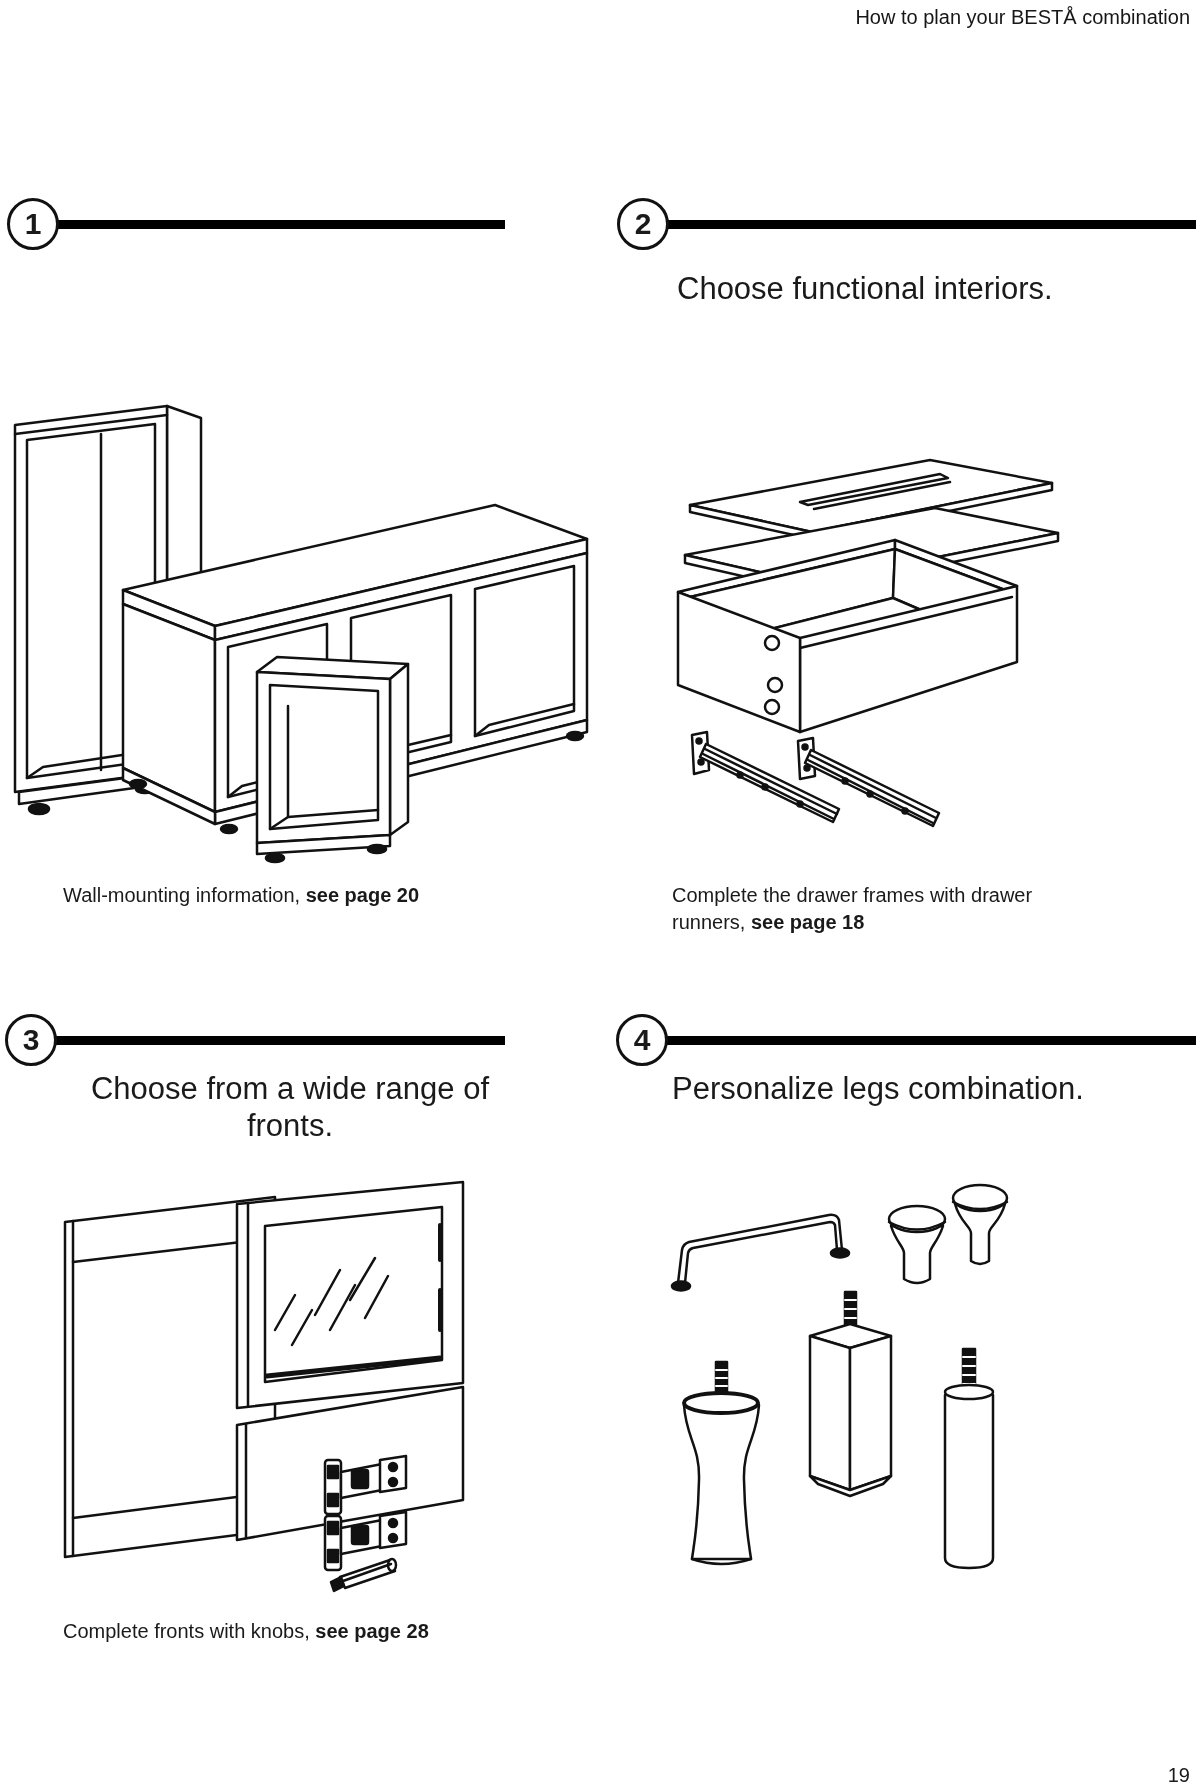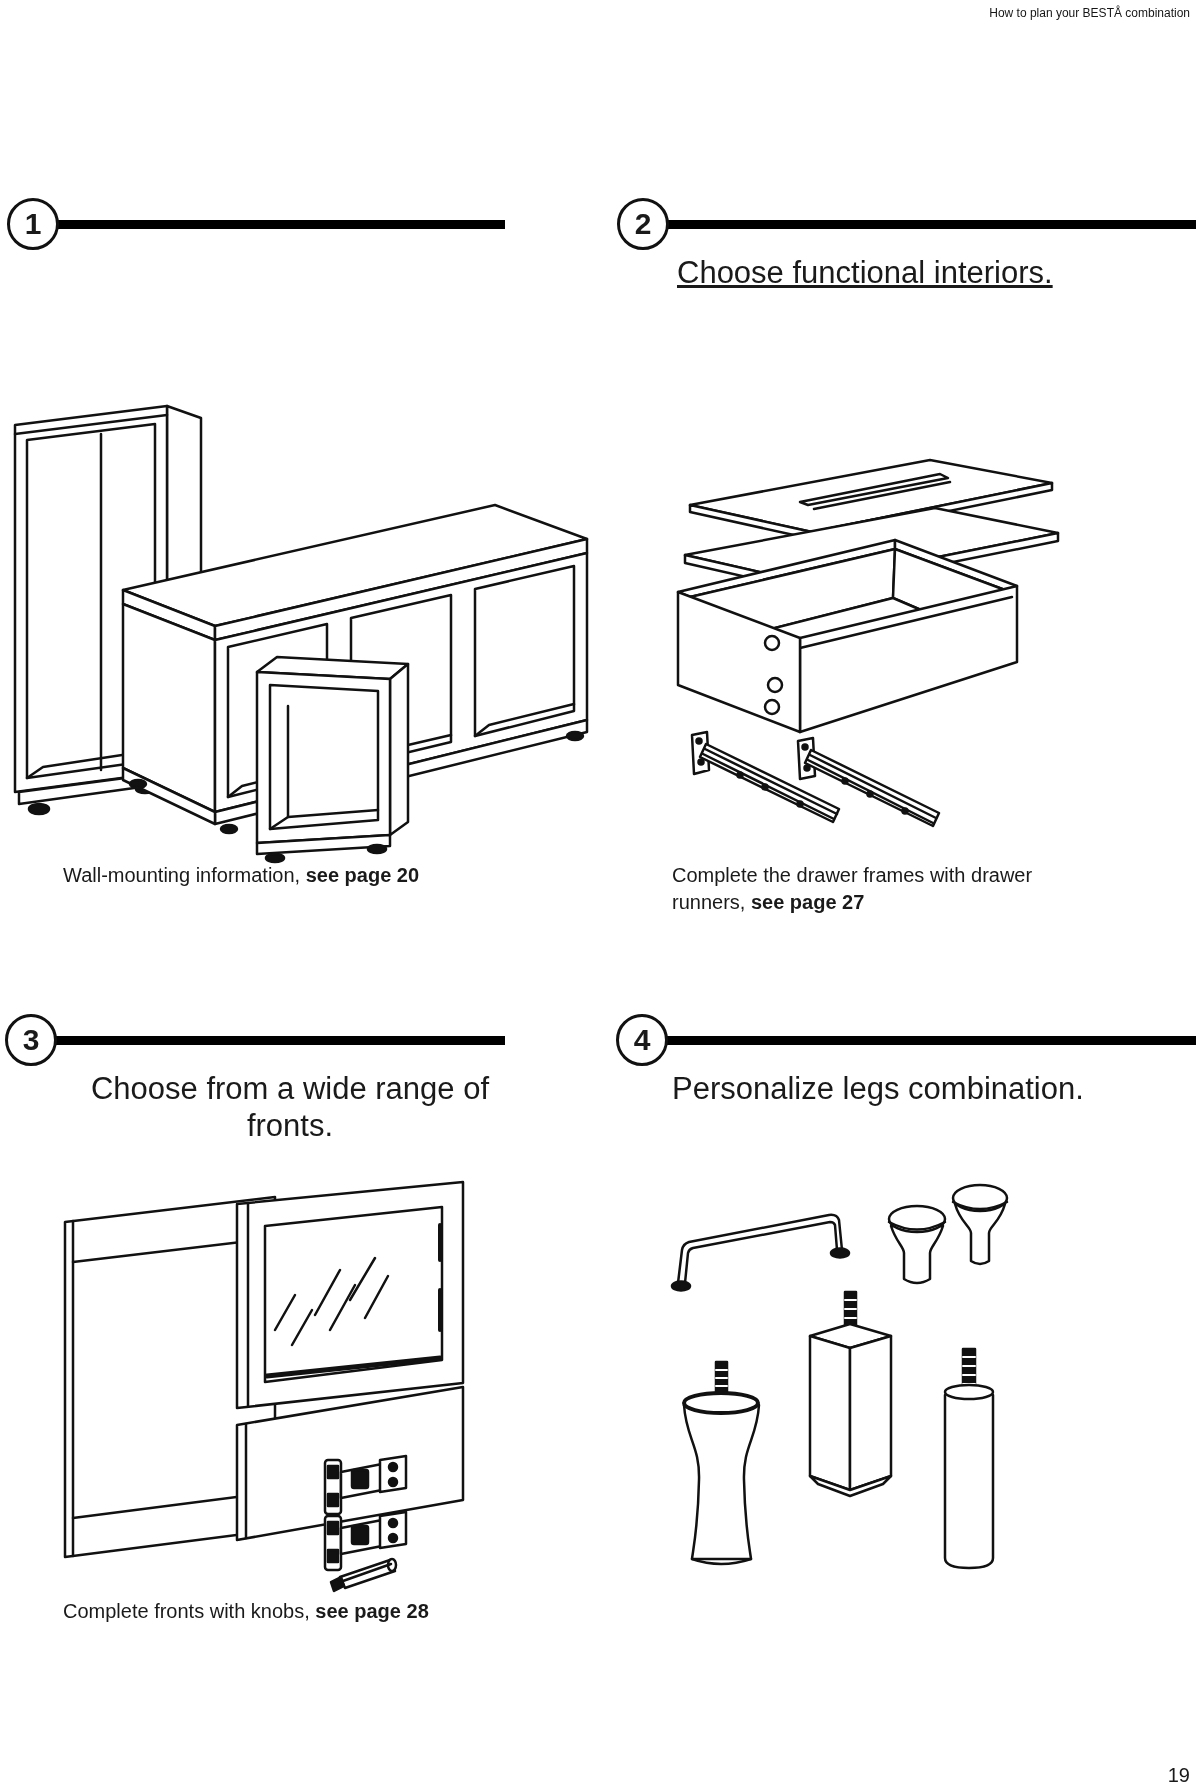--- a/index.html
+++ b/index.html
@@ -6,54 +6,54 @@
   html, body { background: #ffffff; }
   body { font-family: "Liberation Sans", sans-serif; color: #1a1a1a; }
   .page {
     position: relative;
     width: 1200px;
     height: 1784px;
     background: #ffffff;
     overflow: hidden;
   }
   .abs { position: absolute; }
-  .doc-header { font-size: 12px; color: #161616; }
+  .doc-header { font-size: 20px; color: #161616; }
   .step-rule { height: 9px; background: #000000; }
   .step-circle {
     width: 52px; height: 52px;
     border: 3.5px solid #111;
     border-radius: 50%;
     background: #fff;
     display: flex; align-items: center; justify-content: center;
     font-size: 30px; font-weight: 700;
     z-index: 2;
   }
   .step-title { font-size: 31px; line-height: 37px; color: #1a1a1a; }
-  .caption { font-size: 20px; line-height: 27px; color: #1a1a1a; z-index: 3; }
+  .caption { font-size: 20px; line-height: 27px; color: #1a1a1a; z-index: 3; margin-top: 20px; }
   .caption b { font-weight: 700; }
   .page-number { font-size: 20px; color: #1a1a1a; }
   svg { display: block; }
 </style>
 </head>
 <body>
 
 <div class="page">
 
   <div class="doc-header abs" style="top:6px; right:10px;">How to plan your BESTÅ combination</div>
 
   <div class="step-rule abs" style="left:48px; top:220px; width:457px;"></div>
   <div class="step-circle abs" style="left:7px; top:198px;">
     <span>1</span>
   </div>
 
   <div class="step-rule abs" style="left:662px; top:220px; width:534px;"></div>
   <div class="step-circle abs" style="left:617px; top:198px;">
     <span>2</span>
   </div>
-  <div class="step-title abs" style="left:677px; top:254px; width:520px;text-decoration:underline;">Choose functional interiors.</div>
+  <div class="step-title abs" style="left:677px; top:270px; width:520px;">Choose functional interiors.</div>
 
   <svg class="abs" style="left:5px; top:340px;" width="595" height="525" viewBox="0 0 595 525" aria-label="besta-frame-units-line-art">
     <g stroke="#111" stroke-width="2.5" fill="#ffffff" stroke-linejoin="round" stroke-linecap="round">
 
       <g>
         <polygon points="162,66 196,78 196,420 162,432"></polygon>
         <polygon points="10,85 162,66 162,432 10,452"></polygon>
         <line x1="10" y1="94" x2="162" y2="75"></line>
         <polygon points="22,100 150,84 150,420 22,438"></polygon>
         <line x1="96" y1="94" x2="96" y2="430"></line>
@@ -151,21 +151,21 @@
         <circle cx="305" cy="426" r="2.5" fill="#111"></circle>
       </g>
     </g>
   </svg>
 
   <div class="caption abs" style="left:63px; top:862px; width:470px;">
     <span>Wall-mounting information, </span><b>see page 20</b>
   </div>
 
   <div class="caption abs" style="left:672px; top:862px; width:400px;">
-    <span>Complete the drawer frames with drawer runners, </span><b>see page 27</b>
+    <span>Complete the drawer frames with drawer runners, </span><b>see page 18</b>
   </div>
 
   <div class="step-rule abs" style="left:46px; top:1036px; width:459px;"></div>
   <div class="step-circle abs" style="left:5px; top:1014px;">
     <span>3</span>
   </div>
   <div class="step-title abs" style="left:65px; top:1070px; width:450px;text-align:center;">Choose from a wide range of fronts.</div>
 
   <div class="step-rule abs" style="left:660px; top:1036px; width:536px;"></div>
   <div class="step-circle abs" style="left:616px; top:1014px;">

